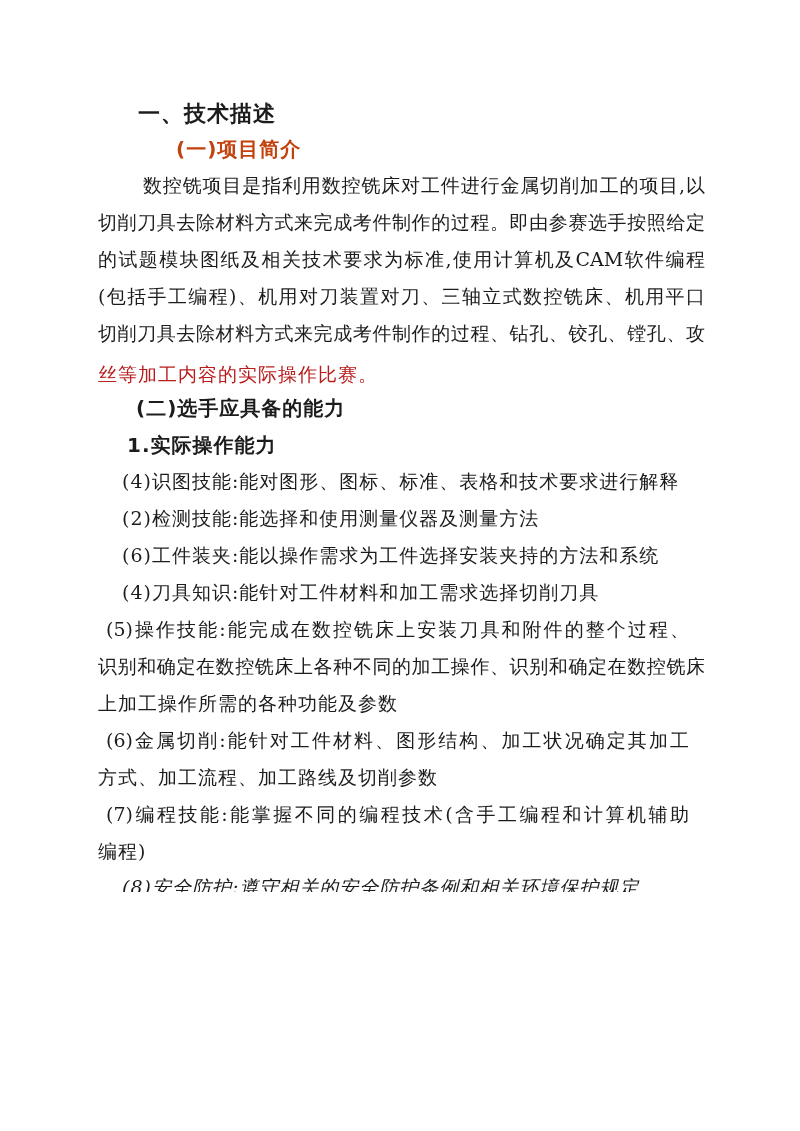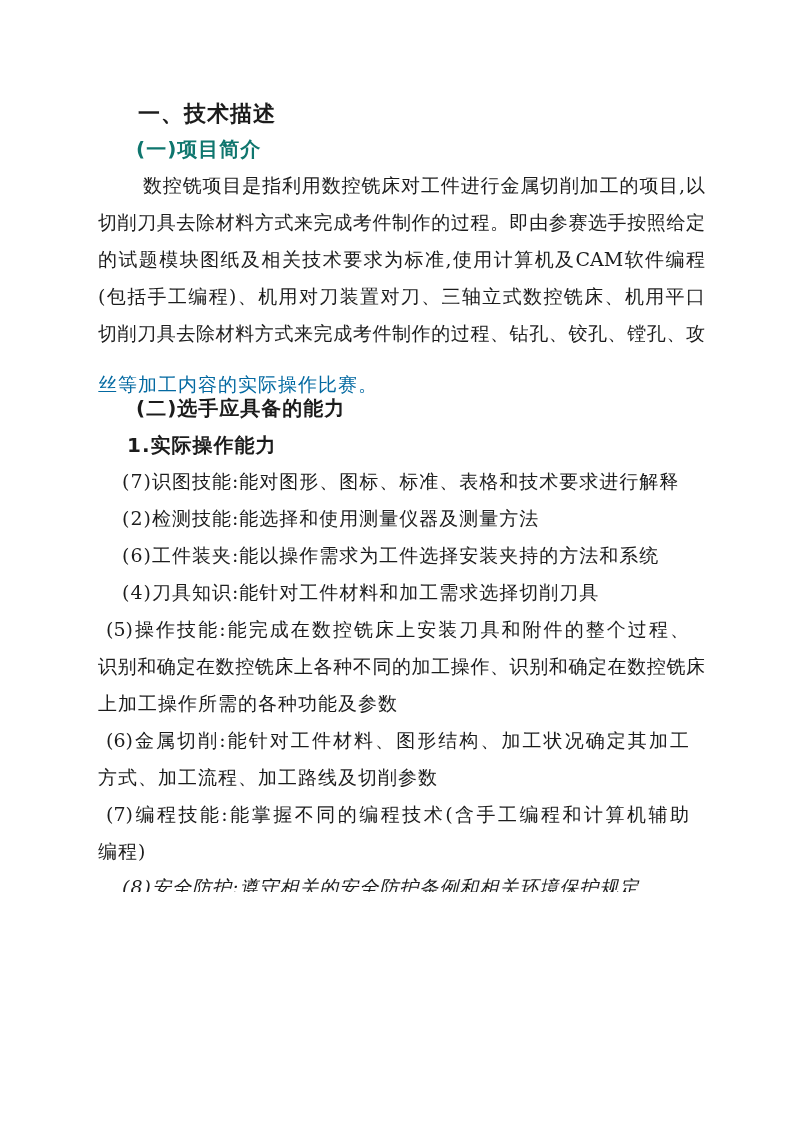--- a/index.html
+++ b/index.html
@@ -85,30 +85,30 @@
     color: #1c1c1c;
     font-family: "DejaVu Serif", "Liberation Serif", serif;
   }
 </style>
 </head>
 <body>
 
 <div class="page">
   <div id="doc-lines">
       <div class="line h1" style="top: 100px; color: rgb(28, 28, 28);">一、技术描述</div>
-      <div class="line h2" style="top: 137px; color: #0f766e;">(一)项目简介</div>
+      <div class="line h2" style="top: 137px; color: #c2410c; margin-left: 40px;">(一)项目简介</div>
       <div class="line para-first justify" style="top: 174px; color: rgb(28, 28, 28);">数控铣项目是指利用数控铣床对工件进行金属切削加工的项目,以</div>
       <div class="line cont justify" style="top: 211px; color: rgb(28, 28, 28);">切削刀具去除材料方式来完成考件制作的过程。即由参赛选手按照给定</div>
       <div class="line cont justify" style="top: 248px; color: rgb(28, 28, 28);">的试题模块图纸及相关技术要求为标准,使用计算机及CAM软件编程</div>
       <div class="line cont justify" style="top: 285px; color: rgb(28, 28, 28);">(包括手工编程)、机用对刀装置对刀、三轴立式数控铣床、机用平口</div>
       <div class="line cont justify" style="top: 322px; color: rgb(28, 28, 28);">切削刀具去除材料方式来完成考件制作的过程、钻孔、铰孔、镗孔、攻</div>
-      <div class="line cont-last" style="top: 373px; color: #0369a1;">丝等加工内容的实际操作比赛。</div>
+      <div class="line cont-last" style="top: 363px; color: #b91c1c;">丝等加工内容的实际操作比赛。</div>
       <div class="line h2" style="top: 396px; color: rgb(28, 28, 28);">(二)选手应具备的能力</div>
       <div class="line h3" style="top: 433px; color: rgb(28, 28, 28); text-align: center;">1.实际操作能力</div>
-      <div class="line item-single" style="top: 470px; color: rgb(28, 28, 28);">(7)识图技能:能对图形、图标、标准、表格和技术要求进行解释</div>
+      <div class="line item-single" style="top: 470px; color: rgb(28, 28, 28);">(4)识图技能:能对图形、图标、标准、表格和技术要求进行解释</div>
       <div class="line item-single" style="top: 507px; color: rgb(28, 28, 28);">(2)检测技能:能选择和使用测量仪器及测量方法</div>
       <div class="line item-single" style="top: 544px; color: rgb(28, 28, 28);">(6)工件装夹:能以操作需求为工件选择安装夹持的方法和系统</div>
       <div class="line item-single" style="top: 581px; color: rgb(28, 28, 28);">(4)刀具知识:能针对工件材料和加工需求选择切削刀具</div>
       <div class="line item-first justify" style="top: 618px; color: rgb(28, 28, 28);">(5)操作技能:能完成在数控铣床上安装刀具和附件的整个过程、</div>
       <div class="line cont justify" style="top: 655px; color: rgb(28, 28, 28);">识别和确定在数控铣床上各种不同的加工操作、识别和确定在数控铣床</div>
       <div class="line cont-last" style="top: 692px; color: rgb(28, 28, 28);">上加工操作所需的各种功能及参数</div>
       <div class="line item-first justify" style="top: 729px; color: rgb(28, 28, 28);">(6)金属切削:能针对工件材料、图形结构、加工状况确定其加工</div>
       <div class="line cont-last" style="top: 766px; color: rgb(28, 28, 28);">方式、加工流程、加工路线及切削参数</div>
       <div class="line item-first justify" style="top: 803px; color: rgb(28, 28, 28);">(7)编程技能:能掌握不同的编程技术(含手工编程和计算机辅助</div>
       <div class="line cont-last" style="top: 840px; color: rgb(28, 28, 28);">编程)</div>

